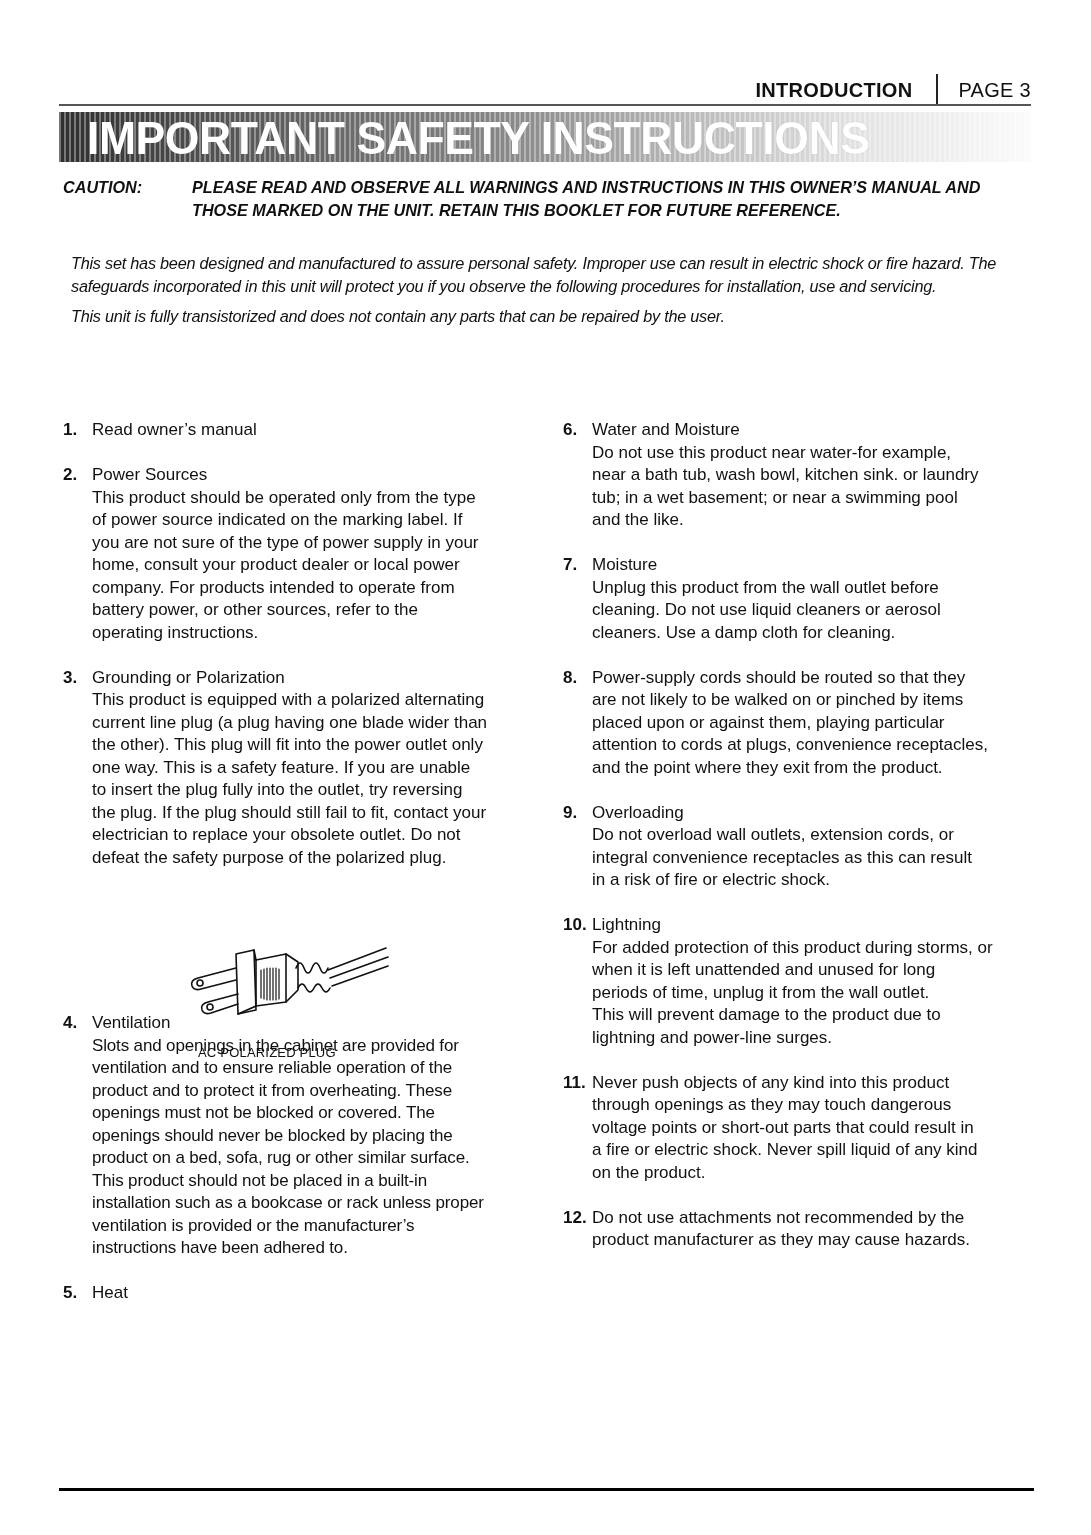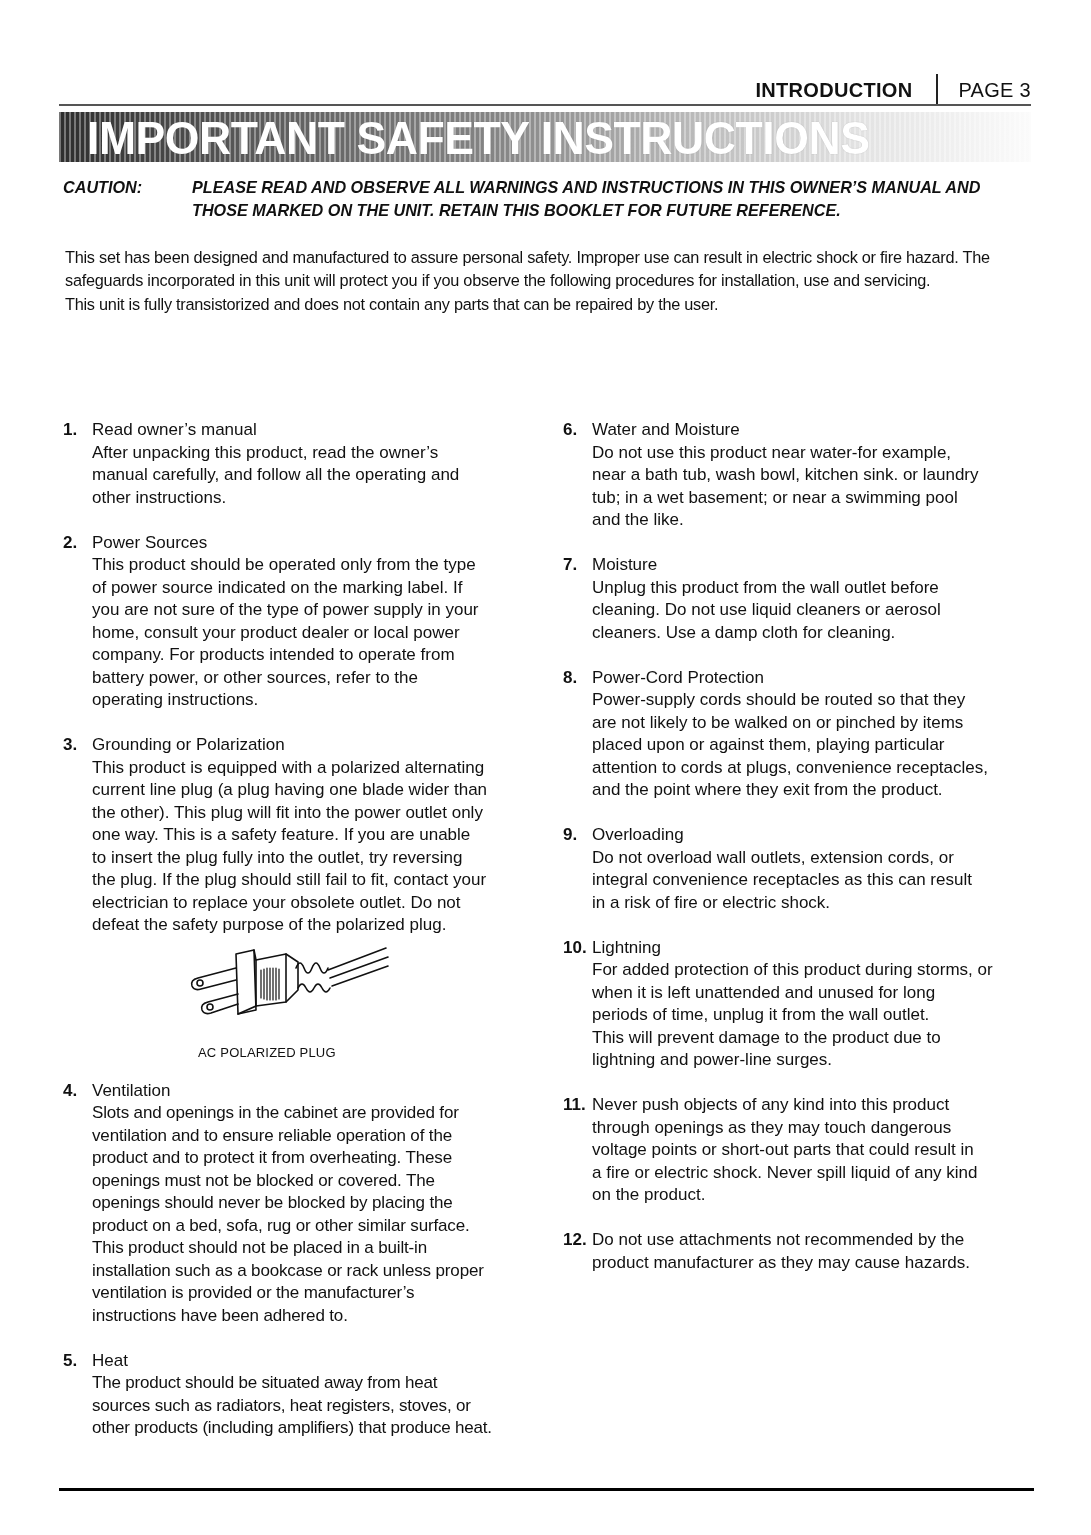--- a/index.html
+++ b/index.html
@@ -92,21 +92,21 @@
     }
     .intro {
       position: absolute;
       top: 244px;
       left: 63px;
       width: 970px;
       font-size: 16.3px;
       line-height: 22.5px;
       letter-spacing: -0.25px;
     }
-    .intro p { margin: 2px; }
+    .intro p { margin: 8px; font-style: italic; }
     .intro .warn {
       font-weight: bold;
       text-align: justify;
       text-align-last: left;
       letter-spacing: 0;
     }
     .col {
       position: absolute;
       top: 419px;
       width: 480px;
@@ -182,23 +182,20 @@
 <div class="intro">
   <p>This set has been designed and manufactured to assure personal safety. Improper use can result in electric shock or fire hazard. The safeguards incorporated in this unit will protect you if you observe the following procedures for installation, use and servicing.</p>
   <p>This unit is fully transistorized and does not contain any parts that can be repaired by the user.</p>
 </div>
 
 <div class="col left">
   <div class="item">
     <span class="num">1.</span>
     <div class="body">
       <div class="head">Read owner’s manual</div>
-      <div class="desc">After unpacking this product, read the owner’s
-manual carefully, and follow all the operating and
-other instructions.</div>
     </div>
   </div>
   <div class="item">
     <span class="num">2.</span>
     <div class="body">
       <div class="head">Power Sources</div>
       <div class="desc">This product should be operated only from the type
 of power source indicated on the marking label. If
 you are not sure of the type of power supply in your
 home, consult your product dealer or local power
@@ -234,23 +231,20 @@
 This product should not be placed in a built-in
 installation such as a bookcase or rack unless proper
 ventilation is provided or the manufacturer’s
 instructions have been adhered to.</div>
     </div>
   </div>
   <div class="item">
     <span class="num">5.</span>
     <div class="body">
       <div class="head">Heat</div>
-      <div class="desc" style="letter-spacing:-0.2px;">The product should be situated away from heat
-sources such as radiators, heat registers, stoves, or
-other products (including amplifiers) that produce heat.</div>
     </div>
   </div>
 </div>
 
 <div class="plug-fig">
   <svg width="215" height="100" viewBox="0 0 215 100" fill="none" stroke="#111" stroke-width="1.6" stroke-linejoin="round" stroke-linecap="round">
 
     <path d="M150 30 L208 8"></path>
     <path d="M152 38 L210 17"></path>
     <path d="M154 46 L210 26"></path>
@@ -300,21 +294,20 @@
     <div class="body">
       <div class="head">Moisture</div>
       <div class="desc">Unplug this product from the wall outlet before
 cleaning. Do not use liquid cleaners or aerosol
 cleaners. Use a damp cloth for cleaning.</div>
     </div>
   </div>
   <div class="item">
     <span class="num">8.</span>
     <div class="body">
-      <div class="head">Power-Cord Protection</div>
       <div class="desc">Power-supply cords should be routed so that they
 are not likely to be walked on or pinched by items
 placed upon or against them, playing particular
 attention to cords at plugs, convenience receptacles,
 and the point where they exit from the product.</div>
     </div>
   </div>
   <div class="item">
     <span class="num">9.</span>
     <div class="body">

